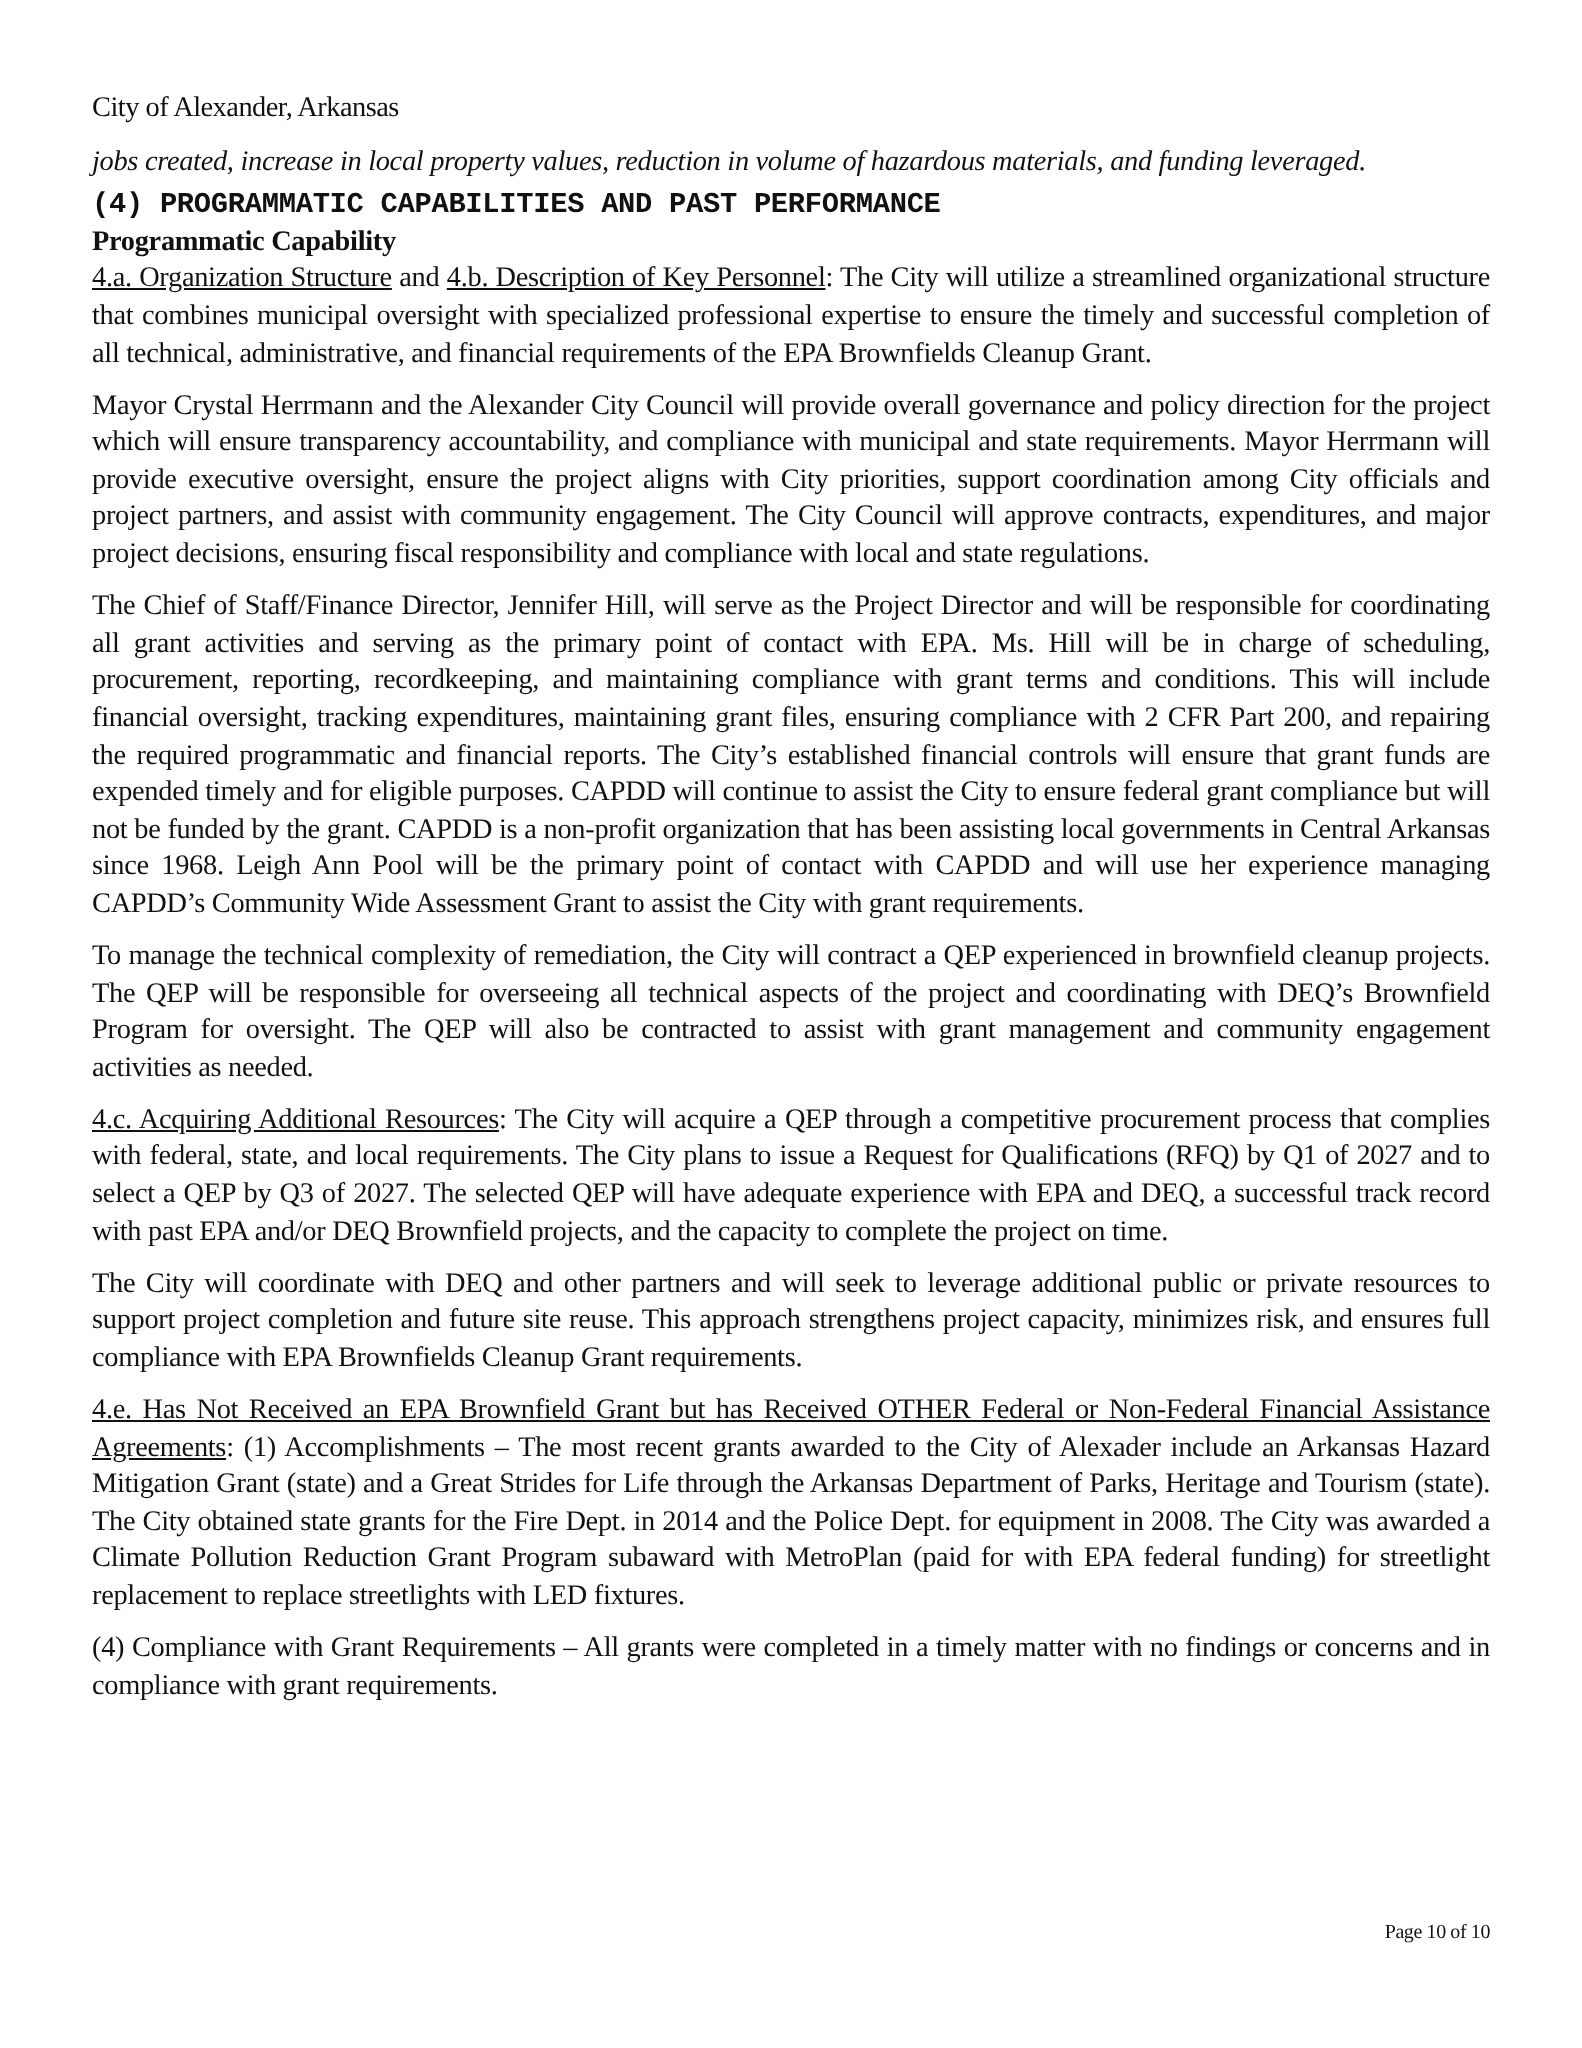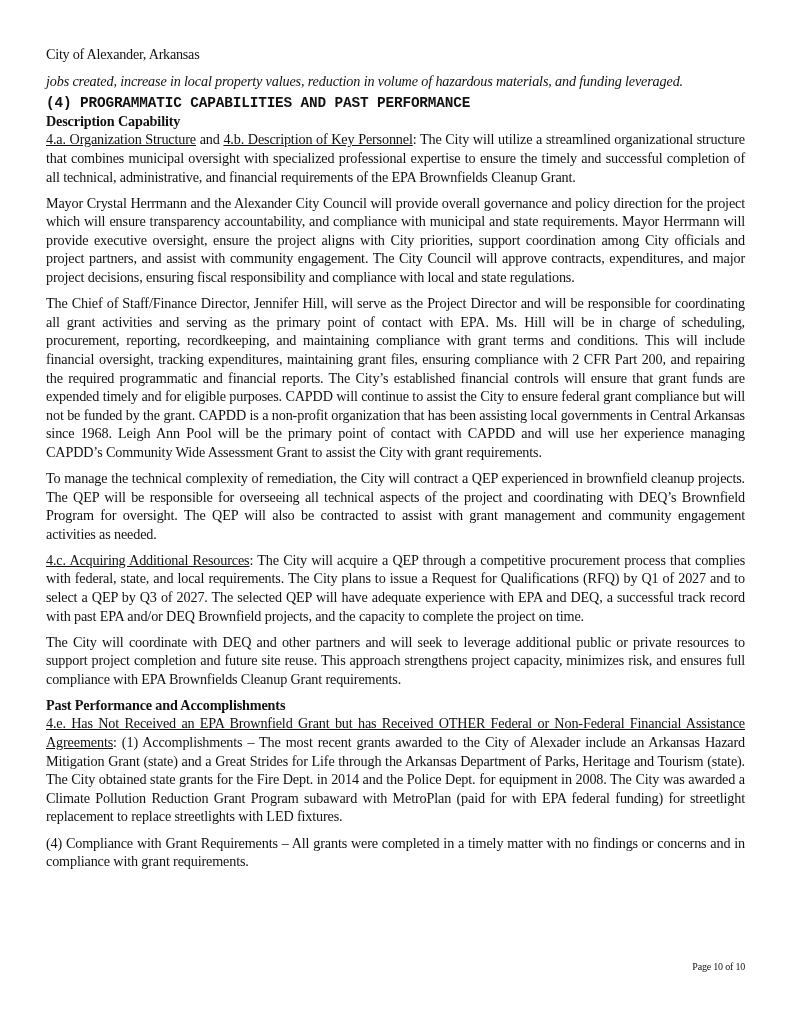--- a/index.html
+++ b/index.html
@@ -31,33 +31,32 @@
 <body>
 
 <div class="page">
   <div class="header">
     <span>City of Alexander, Arkansas</span>
   </div>
 
   <div class="body-text">
     <p class="first-line">jobs created, increase in local property values, reduction in volume of hazardous materials, and funding leveraged.</p>
     <div class="h-section">(4) PROGRAMMATIC CAPABILITIES AND PAST PERFORMANCE</div>
-    <div class="h-sub">Description Capability</div>
+    <div class="h-sub">Programmatic Capability</div>
 
     <p><span class="u">4.a. Organization Structure</span><span> and </span><span class="u">4.b. Description of Key Personnel</span><span>: The City will utilize a streamlined organizational structure that combines municipal oversight with specialized professional expertise to ensure the timely and successful completion of all technical, administrative, and financial requirements of the EPA Brownfields Cleanup Grant.</span></p>
 
     <p>Mayor Crystal Herrmann and the Alexander City Council will provide overall governance and policy direction for the project which will ensure transparency accountability, and compliance with municipal and state requirements. Mayor Herrmann will provide executive oversight, ensure the project aligns with City priorities, support coordination among City officials and project partners, and assist with community engagement. The City Council will approve contracts, expenditures, and major project decisions, ensuring fiscal responsibility and compliance with local and state regulations.</p>
     <p>The Chief of Staff/Finance Director, Jennifer Hill, will serve as the Project Director and will be responsible for coordinating all grant activities and serving as the primary point of contact with EPA. Ms. Hill will be in charge of scheduling, procurement, reporting, recordkeeping, and maintaining compliance with grant terms and conditions. This will include financial oversight, tracking expenditures, maintaining grant files, ensuring compliance with 2 CFR Part 200, and repairing the required programmatic and financial reports. The City’s established financial controls will ensure that grant funds are expended timely and for eligible purposes. CAPDD will continue to assist the City to ensure federal grant compliance but will not be funded by the grant. CAPDD is a non-profit organization that has been assisting local governments in Central Arkansas since 1968. Leigh Ann Pool will be the primary point of contact with CAPDD and will use her experience managing CAPDD’s Community Wide Assessment Grant to assist the City with grant requirements.</p>
     <p>To manage the technical complexity of remediation, the City will contract a QEP experienced in brownfield cleanup projects. The QEP will be responsible for overseeing all technical aspects of the project and coordinating with DEQ’s Brownfield Program for oversight. The QEP will also be contracted to assist with grant management and community engagement activities as needed.</p>
 
     <p><span class="u">4.c. Acquiring Additional Resources</span><span>: The City will acquire a QEP through a competitive procurement process that complies with federal, state, and local requirements. The City plans to issue a Request for Qualifications (RFQ) by Q1 of 2027 and to select a QEP by Q3 of 2027. The selected QEP will have adequate experience with EPA and DEQ, a successful track record with past EPA and/or DEQ Brownfield projects, and the capacity to complete the project on time.</span></p>
 
     <p>The City will coordinate with DEQ and other partners and will seek to leverage additional public or private resources to support project completion and future site reuse. This approach strengthens project capacity, minimizes risk, and ensures full compliance with EPA Brownfields Cleanup Grant requirements.</p>
 
-    <div class="h-sub">Past Performance and Accomplishments</div>
 
     <p><span class="u">4.e. Has Not Received an EPA Brownfield Grant but has Received OTHER Federal or Non-Federal Financial Assistance Agreements</span><span>: (1) Accomplishments – The most recent grants awarded to the City of Alexader include an Arkansas Hazard Mitigation Grant (state) and a Great Strides for Life through the Arkansas Department of Parks, Heritage and Tourism (state).  The City obtained state grants for the Fire Dept. in 2014 and the Police Dept. for equipment in 2008. The City was awarded a Climate Pollution Reduction Grant Program subaward with MetroPlan (paid for with EPA federal funding) for streetlight replacement to replace streetlights with LED fixtures.</span></p>
 
     <p>(4) Compliance with Grant Requirements – All grants were completed in a timely matter with no findings or concerns and in compliance with grant requirements.</p>
   </div>
 
   <div class="footer">Page 10 of 10</div>
 </div>
 
 </body></html>

